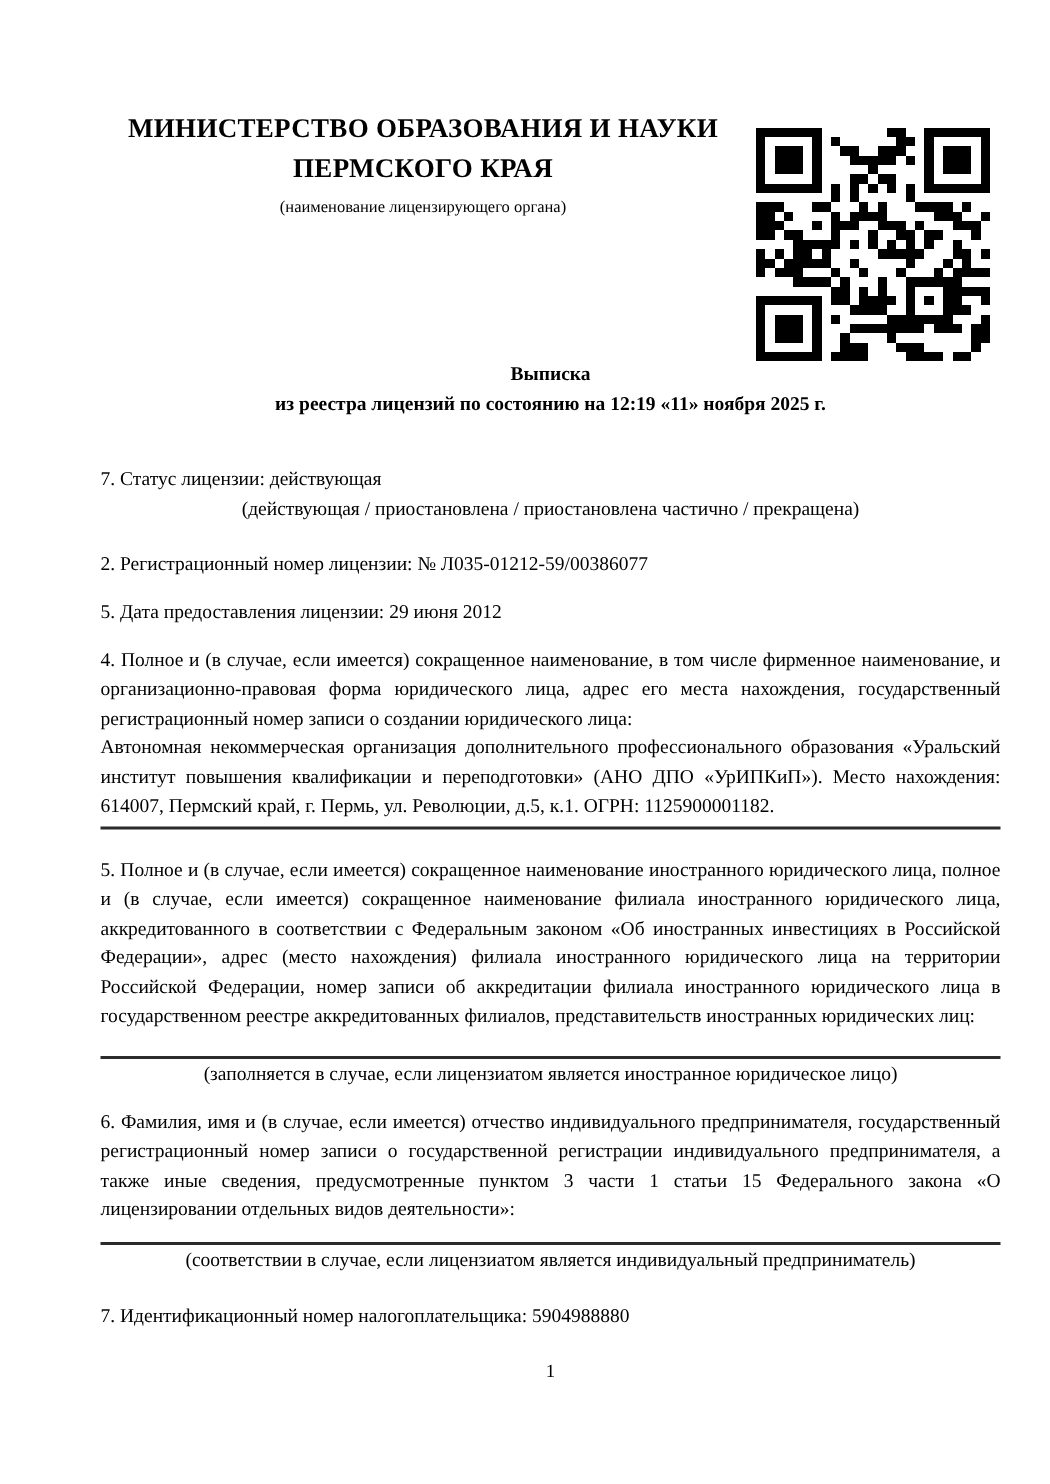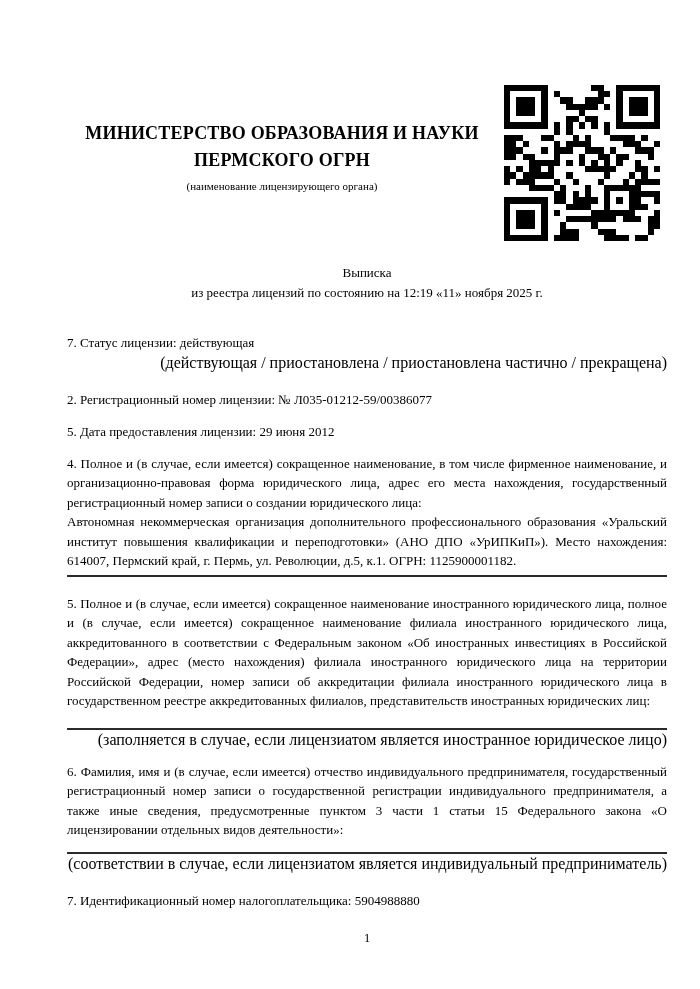--- a/index.html
+++ b/index.html
@@ -25,51 +25,52 @@
   .qr {
     position: absolute;
     top: 85px;
     right: 40px;
     width: 156px;
     height: 156px;
   }
   .qr svg { display: block; width: 156px; height: 156px; }
   .header-block {
     margin: 0;
-    padding-top: 120px;
+    padding-top: 72px;
     width: 430px;
     text-align: center;
   }
   .ministry {
     font-weight: bold;
     font-size: 18px;
     line-height: 27px;
     letter-spacing: 0.2px;
   }
   .ministry-caption {
     font-size: 11px;
     line-height: 14px;
     margin-top: 5px;
   }
   .doc-title {
-    margin-top: 70px;
+    margin-top: 94px;
     text-align: center;
     font-size: 13px;
     line-height: 20px;
+    font-weight: bold;
   }
   .item {
     font-size: 13px;
     line-height: 19.5px;
   }
   .item p { margin: 0; }
   .just { text-align: justify; }
   .item-caption {
-    font-size: 16px;
+    font-size: 13px;
     line-height: 15px;
-    text-align: right;
+    text-align: center;
   }
   .rule {
     height: 2px;
     background: #2b2b2b;
     width: 100%;
   }
   .mt-item1   { margin-top: 30px; }
   .cap1       { margin-top: 2px; }
   .mt-item2   { margin-top: 20px; }
   .mt-item3   { margin-top: 13px; }
@@ -403,21 +404,21 @@
         <rect x="18" y="24" width="1" height="1" fill="#000"></rect>
         <rect x="19" y="24" width="1" height="1" fill="#000"></rect>
         <rect x="21" y="24" width="1" height="1" fill="#000"></rect>
         <rect x="22" y="24" width="1" height="1" fill="#000"></rect>
       </svg>
   </div>
 
   <div class="header-block">
     <div class="ministry">
       <div>МИНИСТЕРСТВО ОБРАЗОВАНИЯ И НАУКИ</div>
-      <div>ПЕРМСКОГО ОГРН</div>
+      <div>ПЕРМСКОГО КРАЯ</div>
     </div>
     <div class="ministry-caption">(наименование лицензирующего органа)</div>
   </div>
 
   <div class="doc-title">
     <div>Выписка</div>
     <div>из реестра лицензий по состоянию на 12:19 «11» ноября 2025 г.</div>
   </div>
 
   <div class="item mt-item1">

